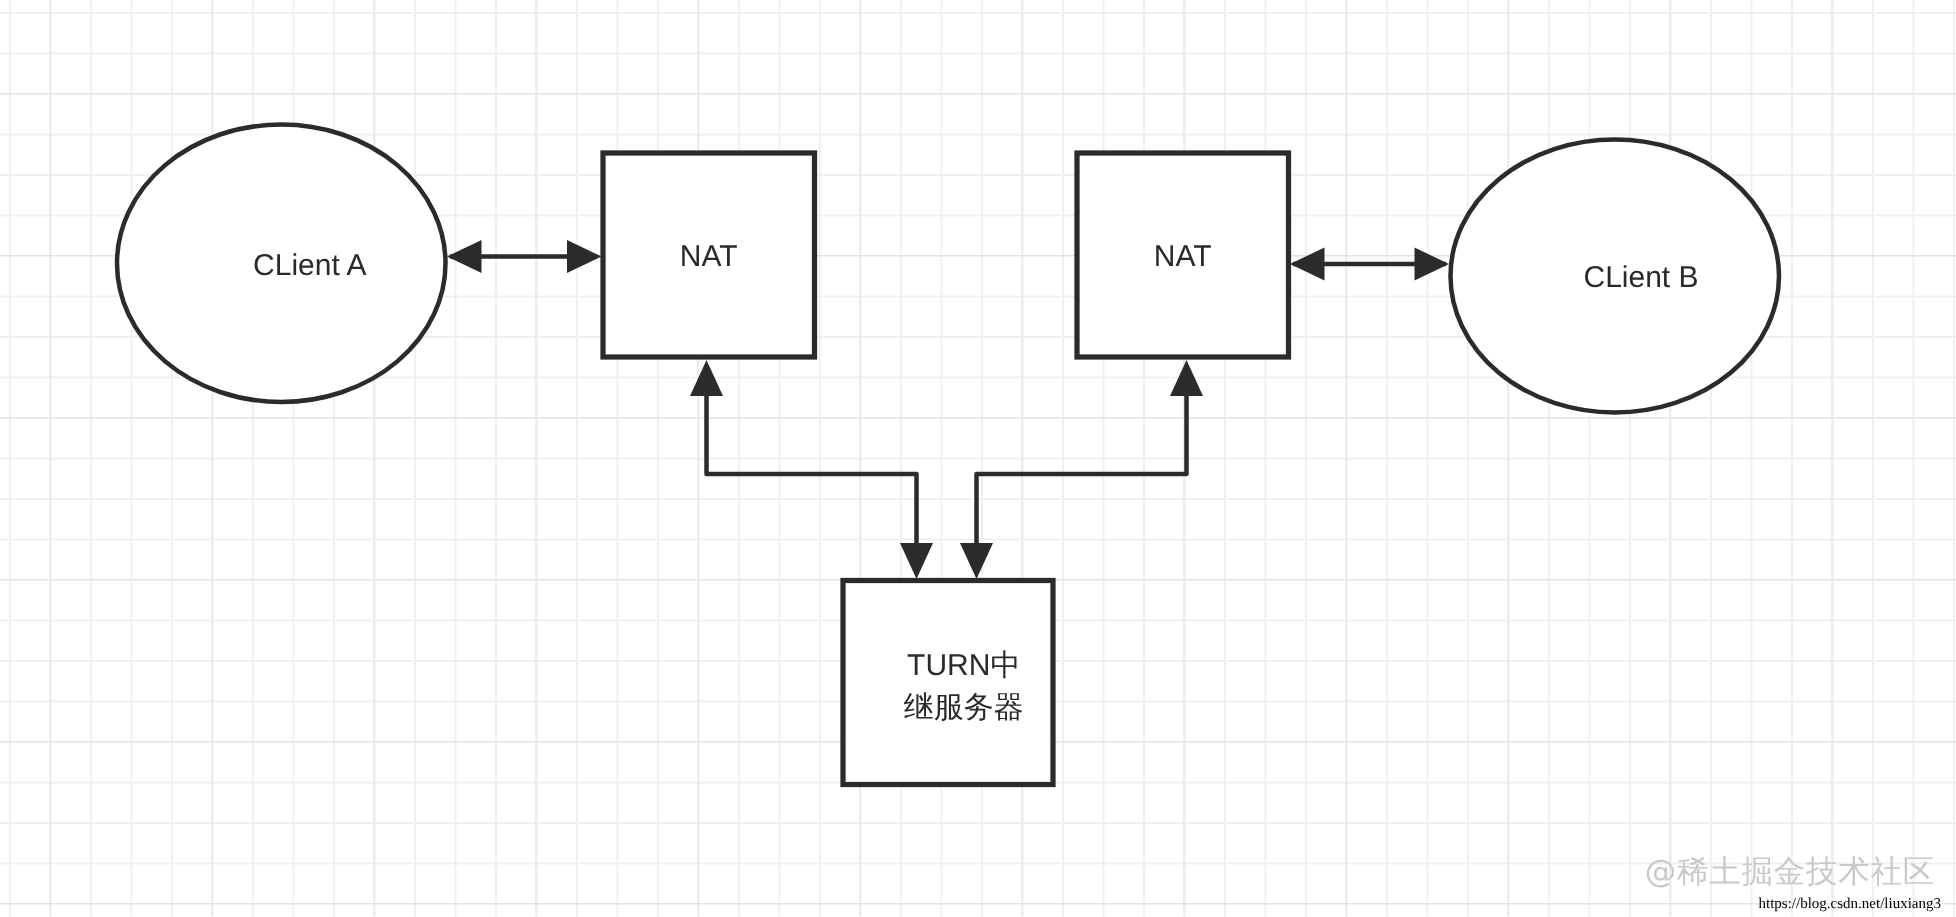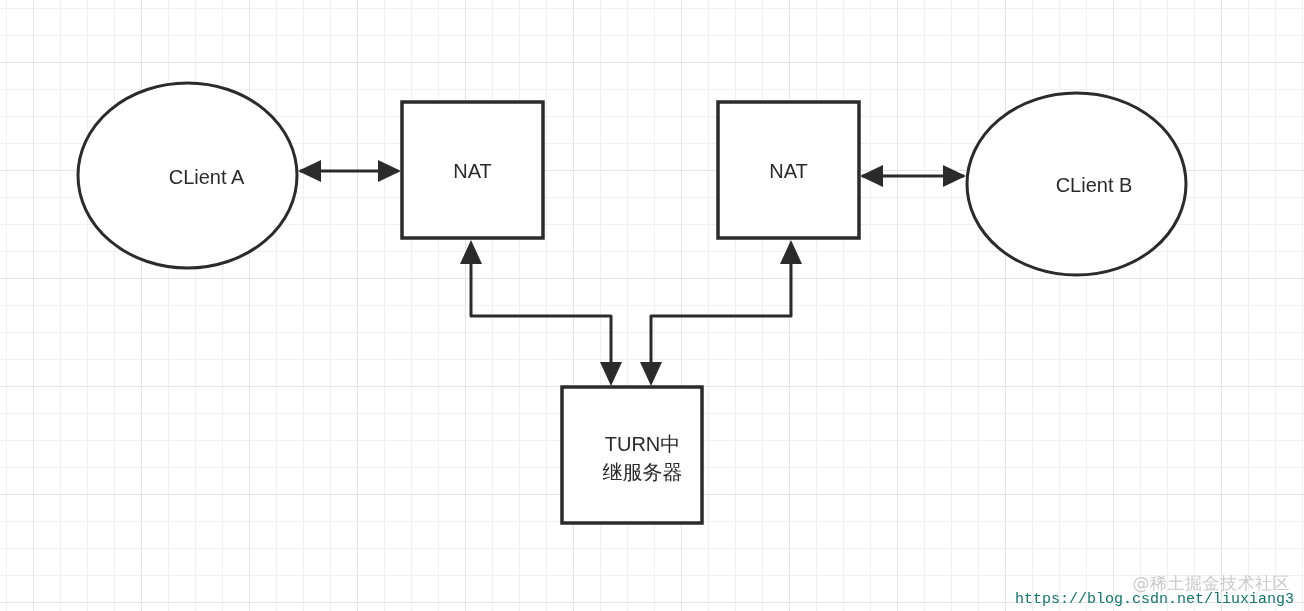--- a/index.html
+++ b/index.html
@@ -17,27 +17,27 @@
   }
   #diagram { position: absolute; left: 0; top: 0; }
   .node-label {
     position: absolute; color: #2a2a2a; font-size: 20px;
     display: flex; align-items: center; justify-content: center;
     text-align: center; line-height: 28px; pointer-events: none;
     font-family: "Liberation Sans", "DejaVu Sans", sans-serif;
   }
   .watermark {
     position: absolute; right: 14px; bottom: 16px;
-    font-size: 17px; color: #c9c9c9; letter-spacing: 0.5px;
+    font-size: 21px; color: #c9c9c9; letter-spacing: 0.5px;
     font-family: "DejaVu Sans", sans-serif;
   }
   .watermark-sub {
     position: absolute; right: 10px; bottom: 3px;
-    font-size: 15px; color: #0f766e;
-    font-family: Liberation Mono, monospace;
+    font-size: 10px; color: #000000;
+    font-family: Liberation Serif, serif;
   }
 </style>
 </head>
 <body>
 
 <svg id="diagram" width="1304" height="611">
   <defs>
     <marker id="arrowhead" markerWidth="10" markerHeight="10" refX="9" refY="5" orient="auto-start-reverse" markerUnits="userSpaceOnUse">
       <path d="M0,0 L10,5 L0,10 Z" fill="#2b2b2b"></path>
     </marker>

